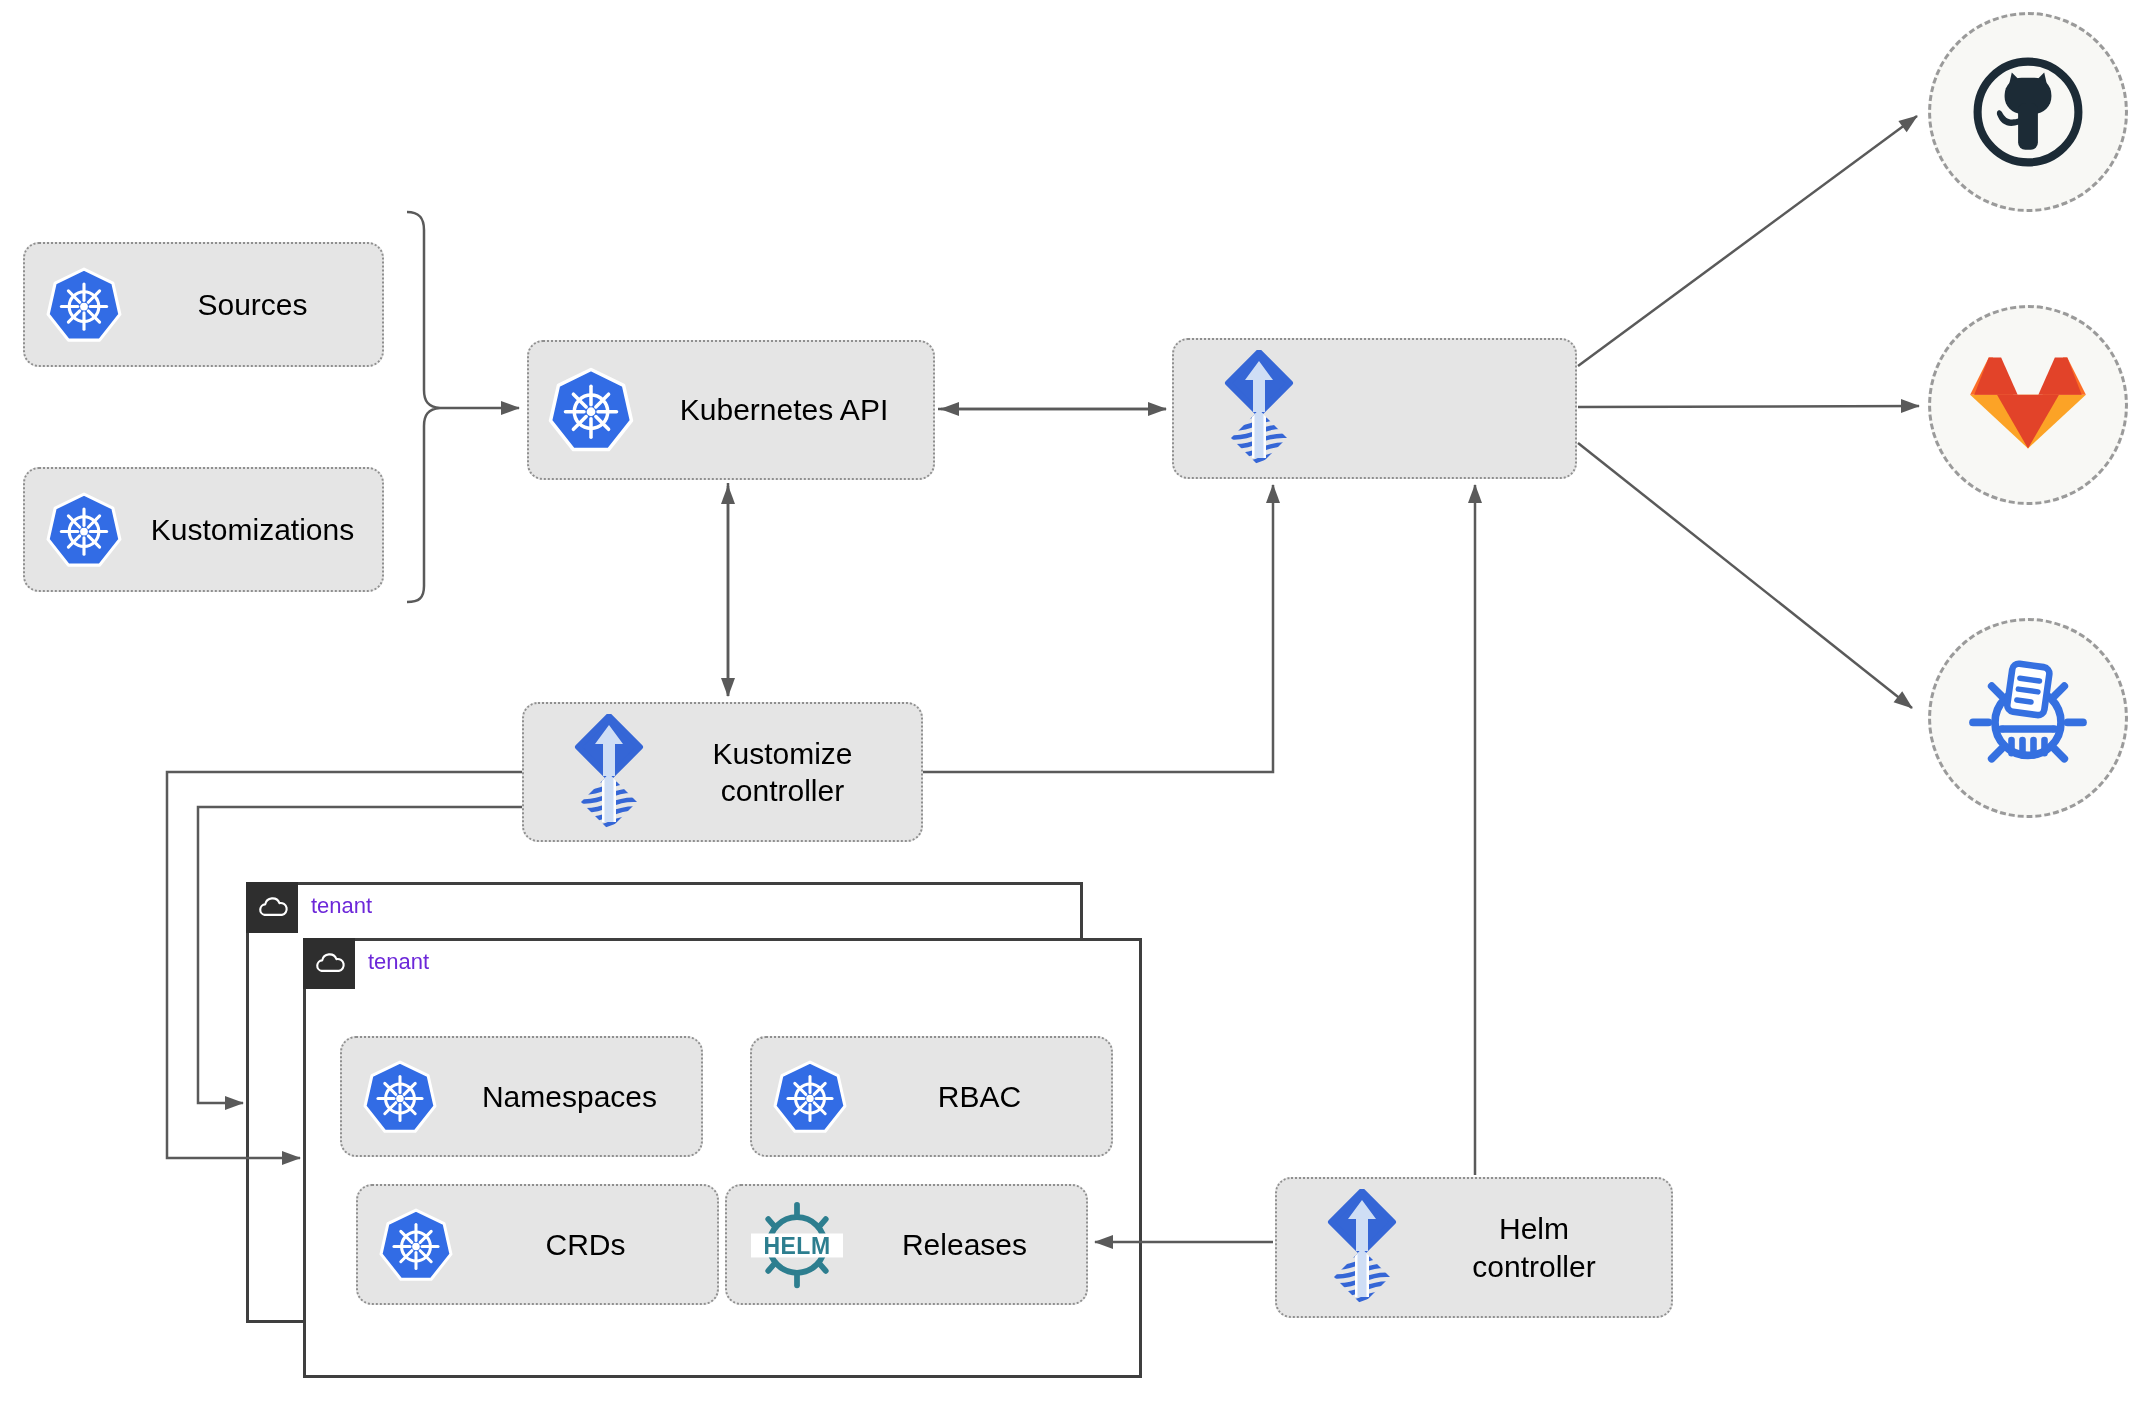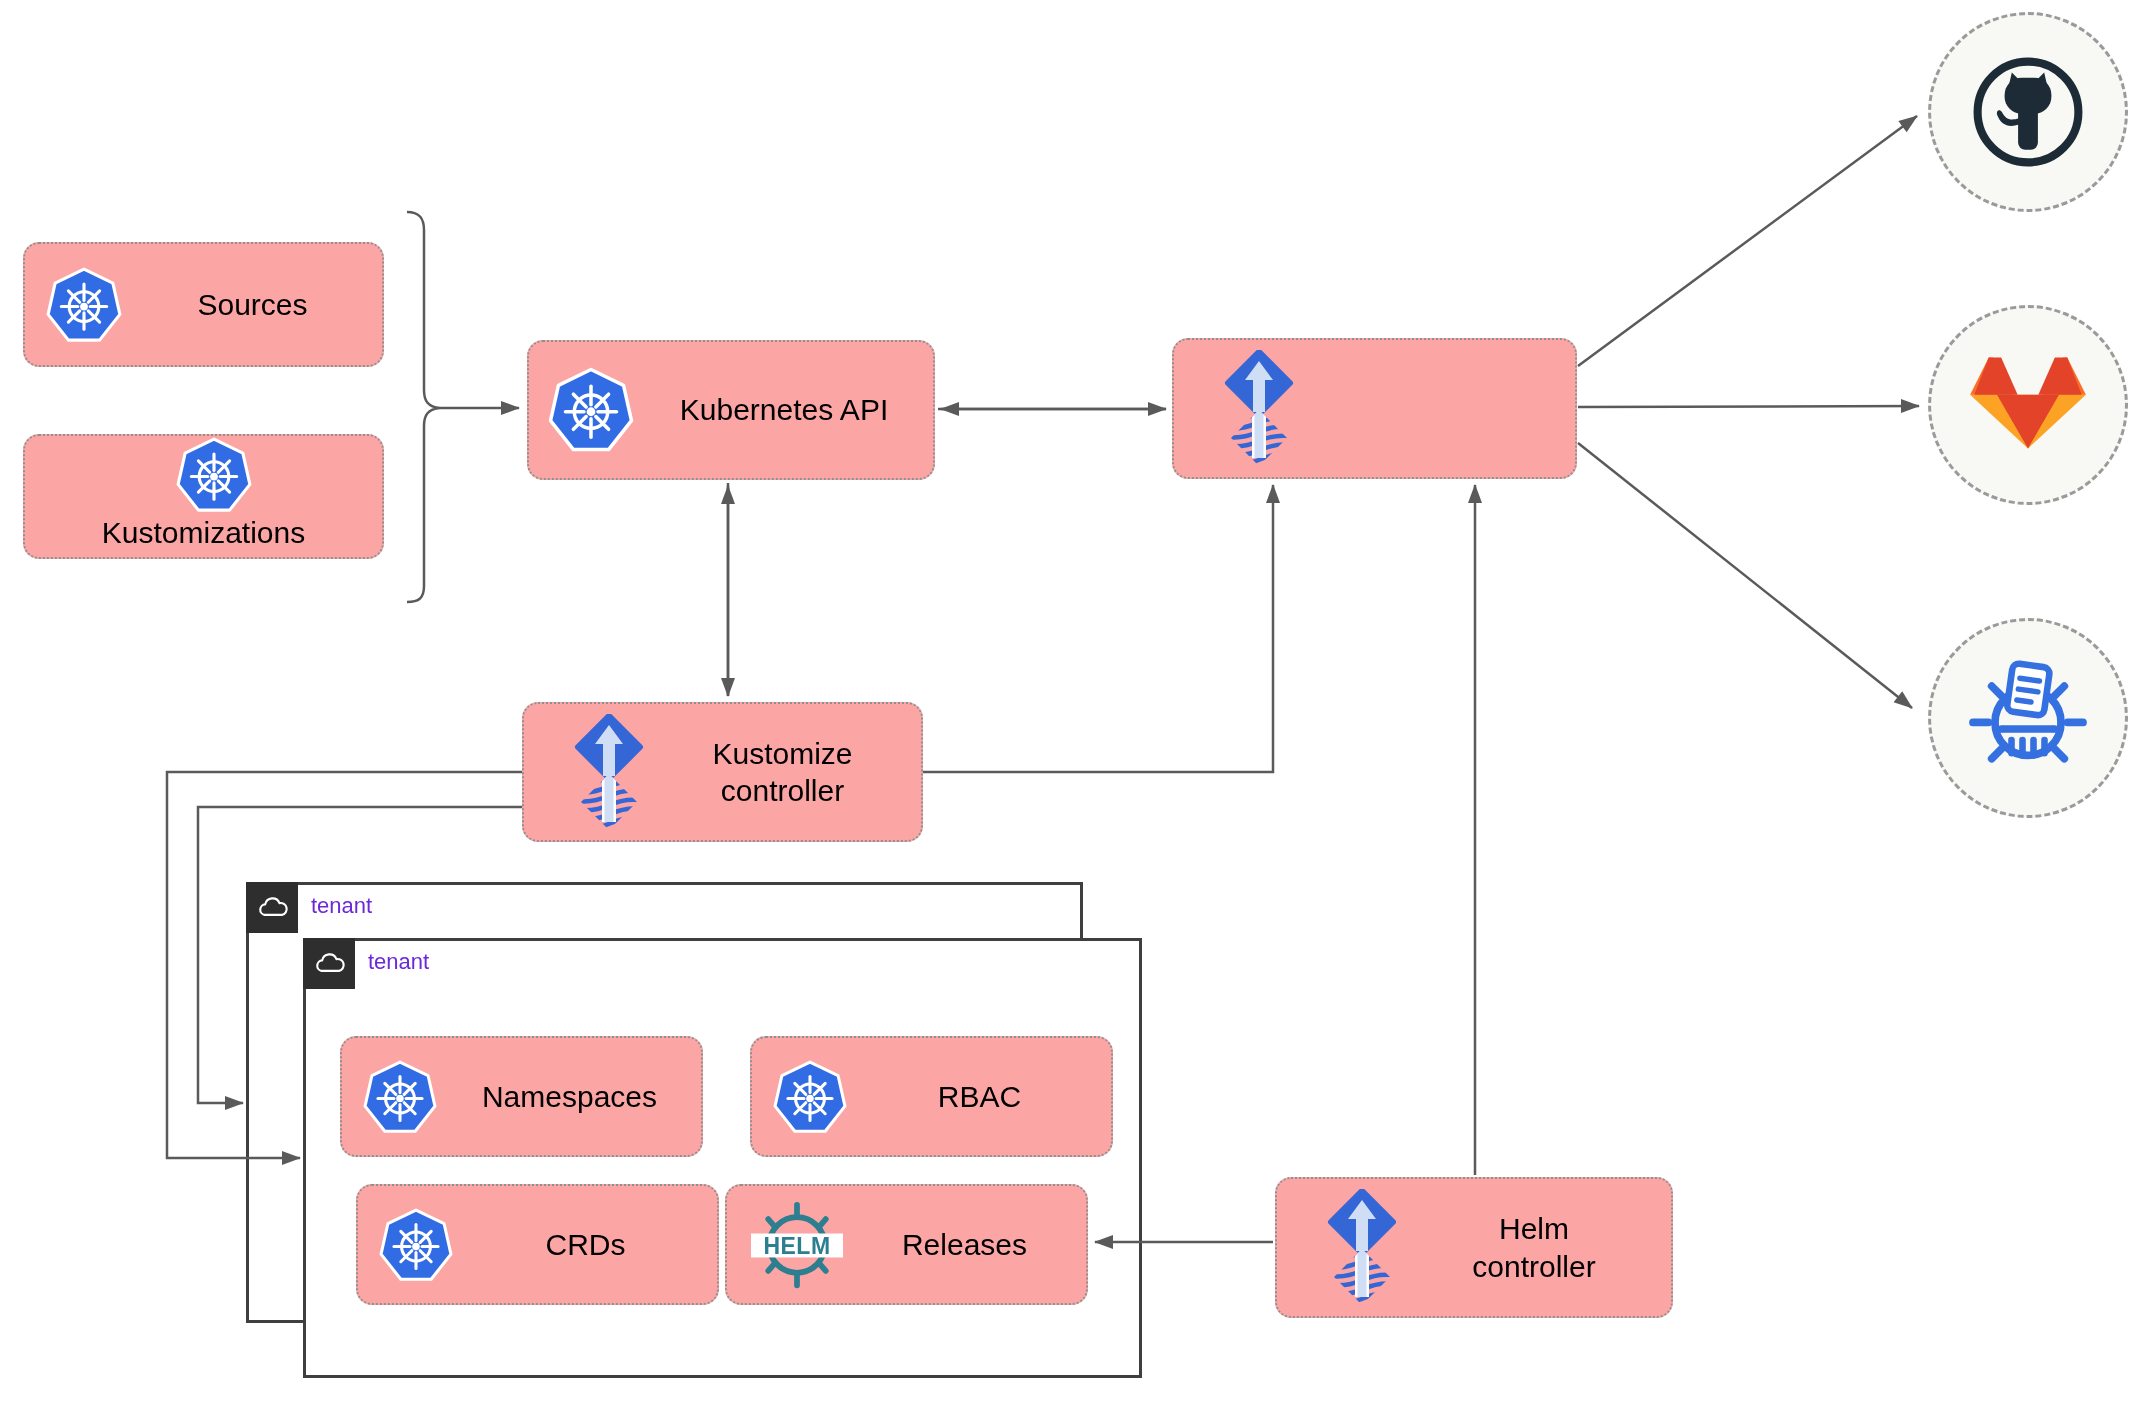--- a/index.html
+++ b/index.html
@@ -1,19 +1,19 @@
 <!DOCTYPE html>
 <html><head>
 <meta charset="utf-8">
 <style>
   html,body{margin:0;padding:0;background:#ffffff;}
   body{font-family:"Liberation Sans",sans-serif;}
   #canvas{position:relative;width:2144px;height:1407px;background:#ffffff;overflow:hidden;}
 
-  .node{position:absolute;background:#fca5a5;border:2px dotted #8f8f8f;border-radius:16px;
+  .node{position:absolute;background:#e5e5e5;border:2px dotted #8f8f8f;border-radius:16px;
         display:flex;align-items:center;box-sizing:border-box;z-index:3;}
   .node .icon{flex:0 0 auto;display:flex;align-items:center;justify-content:center;}
   .node .label{flex:1 1 auto;text-align:center;font-size:30px;color:#000;line-height:1.25;}
   .node .label.narrow{max-width:180px;margin:0 auto;}
 
   .tenant{position:absolute;background:#ffffff;border:3px solid #3f3f3f;box-sizing:border-box;}
   .tenant-tab{position:absolute;left:-3px;top:-3px;width:52px;height:51px;background:#2e2e2e;
               display:flex;align-items:center;justify-content:center;}
   .tenant-label{position:absolute;left:62px;top:8px;font-size:22px;color:#6d28d9;}
 
@@ -104,21 +104,21 @@
 
   <div class="node" style="left:23px;top:242px;width:361px;height:125px;">
     <span class="icon" style="margin-left:20px;">
       <svg width="78" height="78" viewBox="0 0 100 100">
           <use href="#k8s-icon"></use>
         </svg>
     </span>
     <span class="label">Sources</span>
   </div>
 
-  <div class="node" style="left:23px;top:434px;width:361px;height:125px;flex-direction:column;">
+  <div class="node" style="left:23px;top:467px;width:361px;height:125px;">
     <span class="icon" style="margin-left:20px;">
       <svg width="78" height="78" viewBox="0 0 100 100">
           <use href="#k8s-icon"></use>
         </svg>
     </span>
     <span class="label">Kustomizations</span>
   </div>
 
   <div class="node" style="left:527px;top:340px;width:408px;height:140px;">
     <span class="icon" style="margin-left:18px;">

